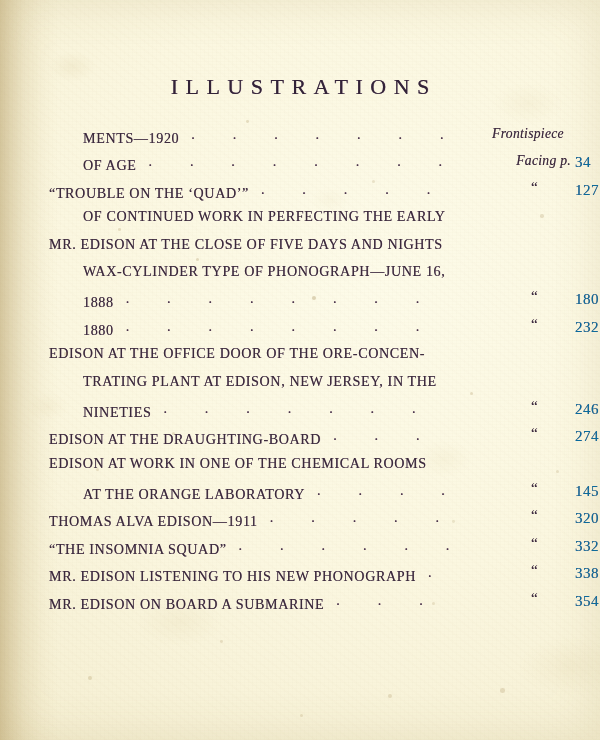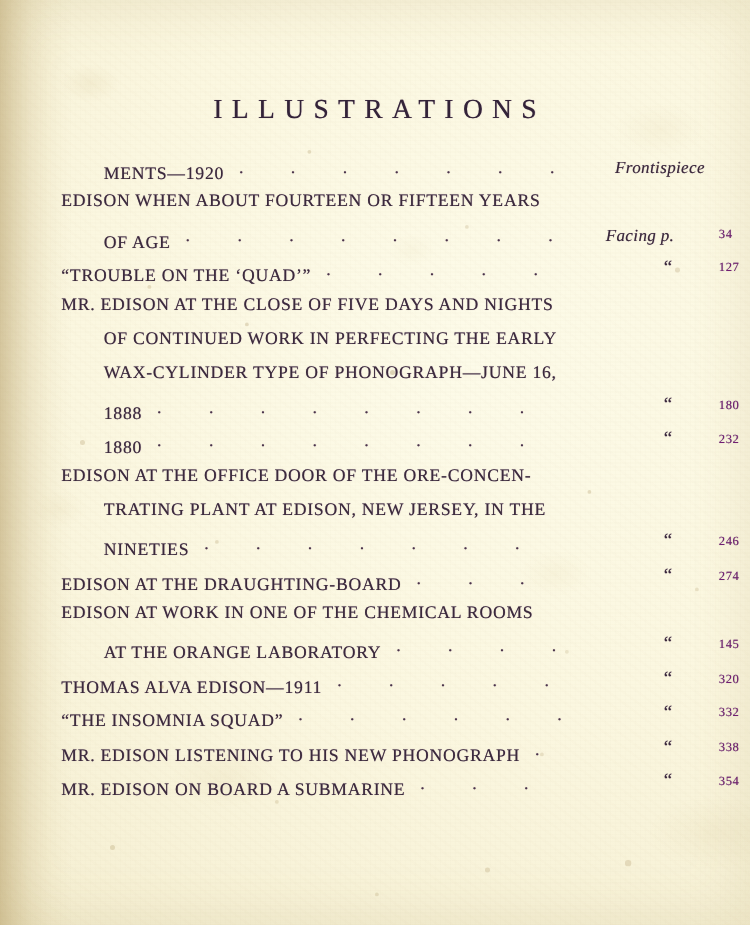--- a/index.html
+++ b/index.html
@@ -131,21 +131,21 @@
     left: 404px;
     width: 150px;
     height: 27.4px;
   }
 
   .reflabel {
     position: absolute;
     left: 0;
     top: 0;
     width: 118px;
-    text-align: center;
+    text-align: right;
     font-style: italic;
     font-size: 13.6px;
     letter-spacing: .3px;
     color: #3b2a3c;
   }
   .reflabel.frontis {
     width: 150px;
     text-align: center;
   }
 
@@ -155,23 +155,23 @@
     top: -2px;
     font-size: 15px;
     letter-spacing: 0;
     color: #3b2a3c;
   }
 
   .pagenum {
     position: absolute;
     left: 122px;
     top: 1px;
-    font-size: 10px;
+    font-size: 15px;
     letter-spacing: .5px;
-    color: #701a75;
+    color: #0369a1;
   }
 
   
   .speck {
     position: absolute;
     border-radius: 50%;
     background: rgba(150,122,66,.30);
     pointer-events: none;
   }
 </style>
@@ -187,35 +187,34 @@
   <div id="content">
     <div class="page-title">ILLUSTRATIONS</div>
 
     <div class="list" id="entry-list">
         <div class="entry">
           <div class="line indent"><span class="ttl">MENTS—1920</span><span class="leader" style="width: 261.75px;">.  .  .  .  .  .  .  .  .  .  .  .  .  .  .  .  .  .  .  .  .  .</span><div class="refwrap">
               <span class="reflabel frontis">Frontispiece</span>
             </div></div>
         </div>
         <div class="entry">
-          <div class="line"><span class="ttl">EDISON WHEN ABOUT FOURTEEN OR FIFTEEN YEARS</span></div>
           <div class="line indent"><span class="ttl">OF AGE</span><span class="leader" style="width: 304.547px;">.  .  .  .  .  .  .  .  .  .  .  .  .  .  .  .  .  .  .  .  .  .</span><div class="refwrap">
               <span class="reflabel">Facing p.</span>
               <span class="pagenum">34</span>
             </div></div>
         </div>
         <div class="entry">
           <div class="line"><span class="ttl">“TROUBLE ON THE ‘QUAD’”</span><span class="leader" style="width: 192.078px;">.  .  .  .  .  .  .  .  .  .  .  .  .  .  .  .  .  .  .  .  .  .</span><div class="refwrap">
               <span class="ditto">“</span>
               <span class="pagenum">127</span>
             </div></div>
         </div>
         <div class="entry">
+          <div class="line indent"><span class="ttl">OF CONTINUED WORK IN PERFECTING THE EARLY</span></div>
           <div class="line"><span class="ttl">MR. EDISON AT THE CLOSE OF FIVE DAYS AND NIGHTS</span></div>
-          <div class="line indent"><span class="ttl">OF CONTINUED WORK IN PERFECTING THE EARLY</span></div>
           <div class="line indent"><span class="ttl">WAX-CYLINDER TYPE OF PHONOGRAPH—JUNE 16,</span></div>
           <div class="line indent"><span class="ttl">1888</span><span class="leader" style="width: 327.328px;">.  .  .  .  .  .  .  .  .  .  .  .  .  .  .  .  .  .  .  .  .  .</span><div class="refwrap">
               <span class="ditto">“</span>
               <span class="pagenum">180</span>
             </div></div>
         </div>
         <div class="entry">
           <div class="line indent"><span class="ttl">1880</span><span class="leader" style="width: 327.328px;">.  .  .  .  .  .  .  .  .  .  .  .  .  .  .  .  .  .  .  .  .  .</span><div class="refwrap">
               <span class="ditto">“</span>
               <span class="pagenum">232</span>

